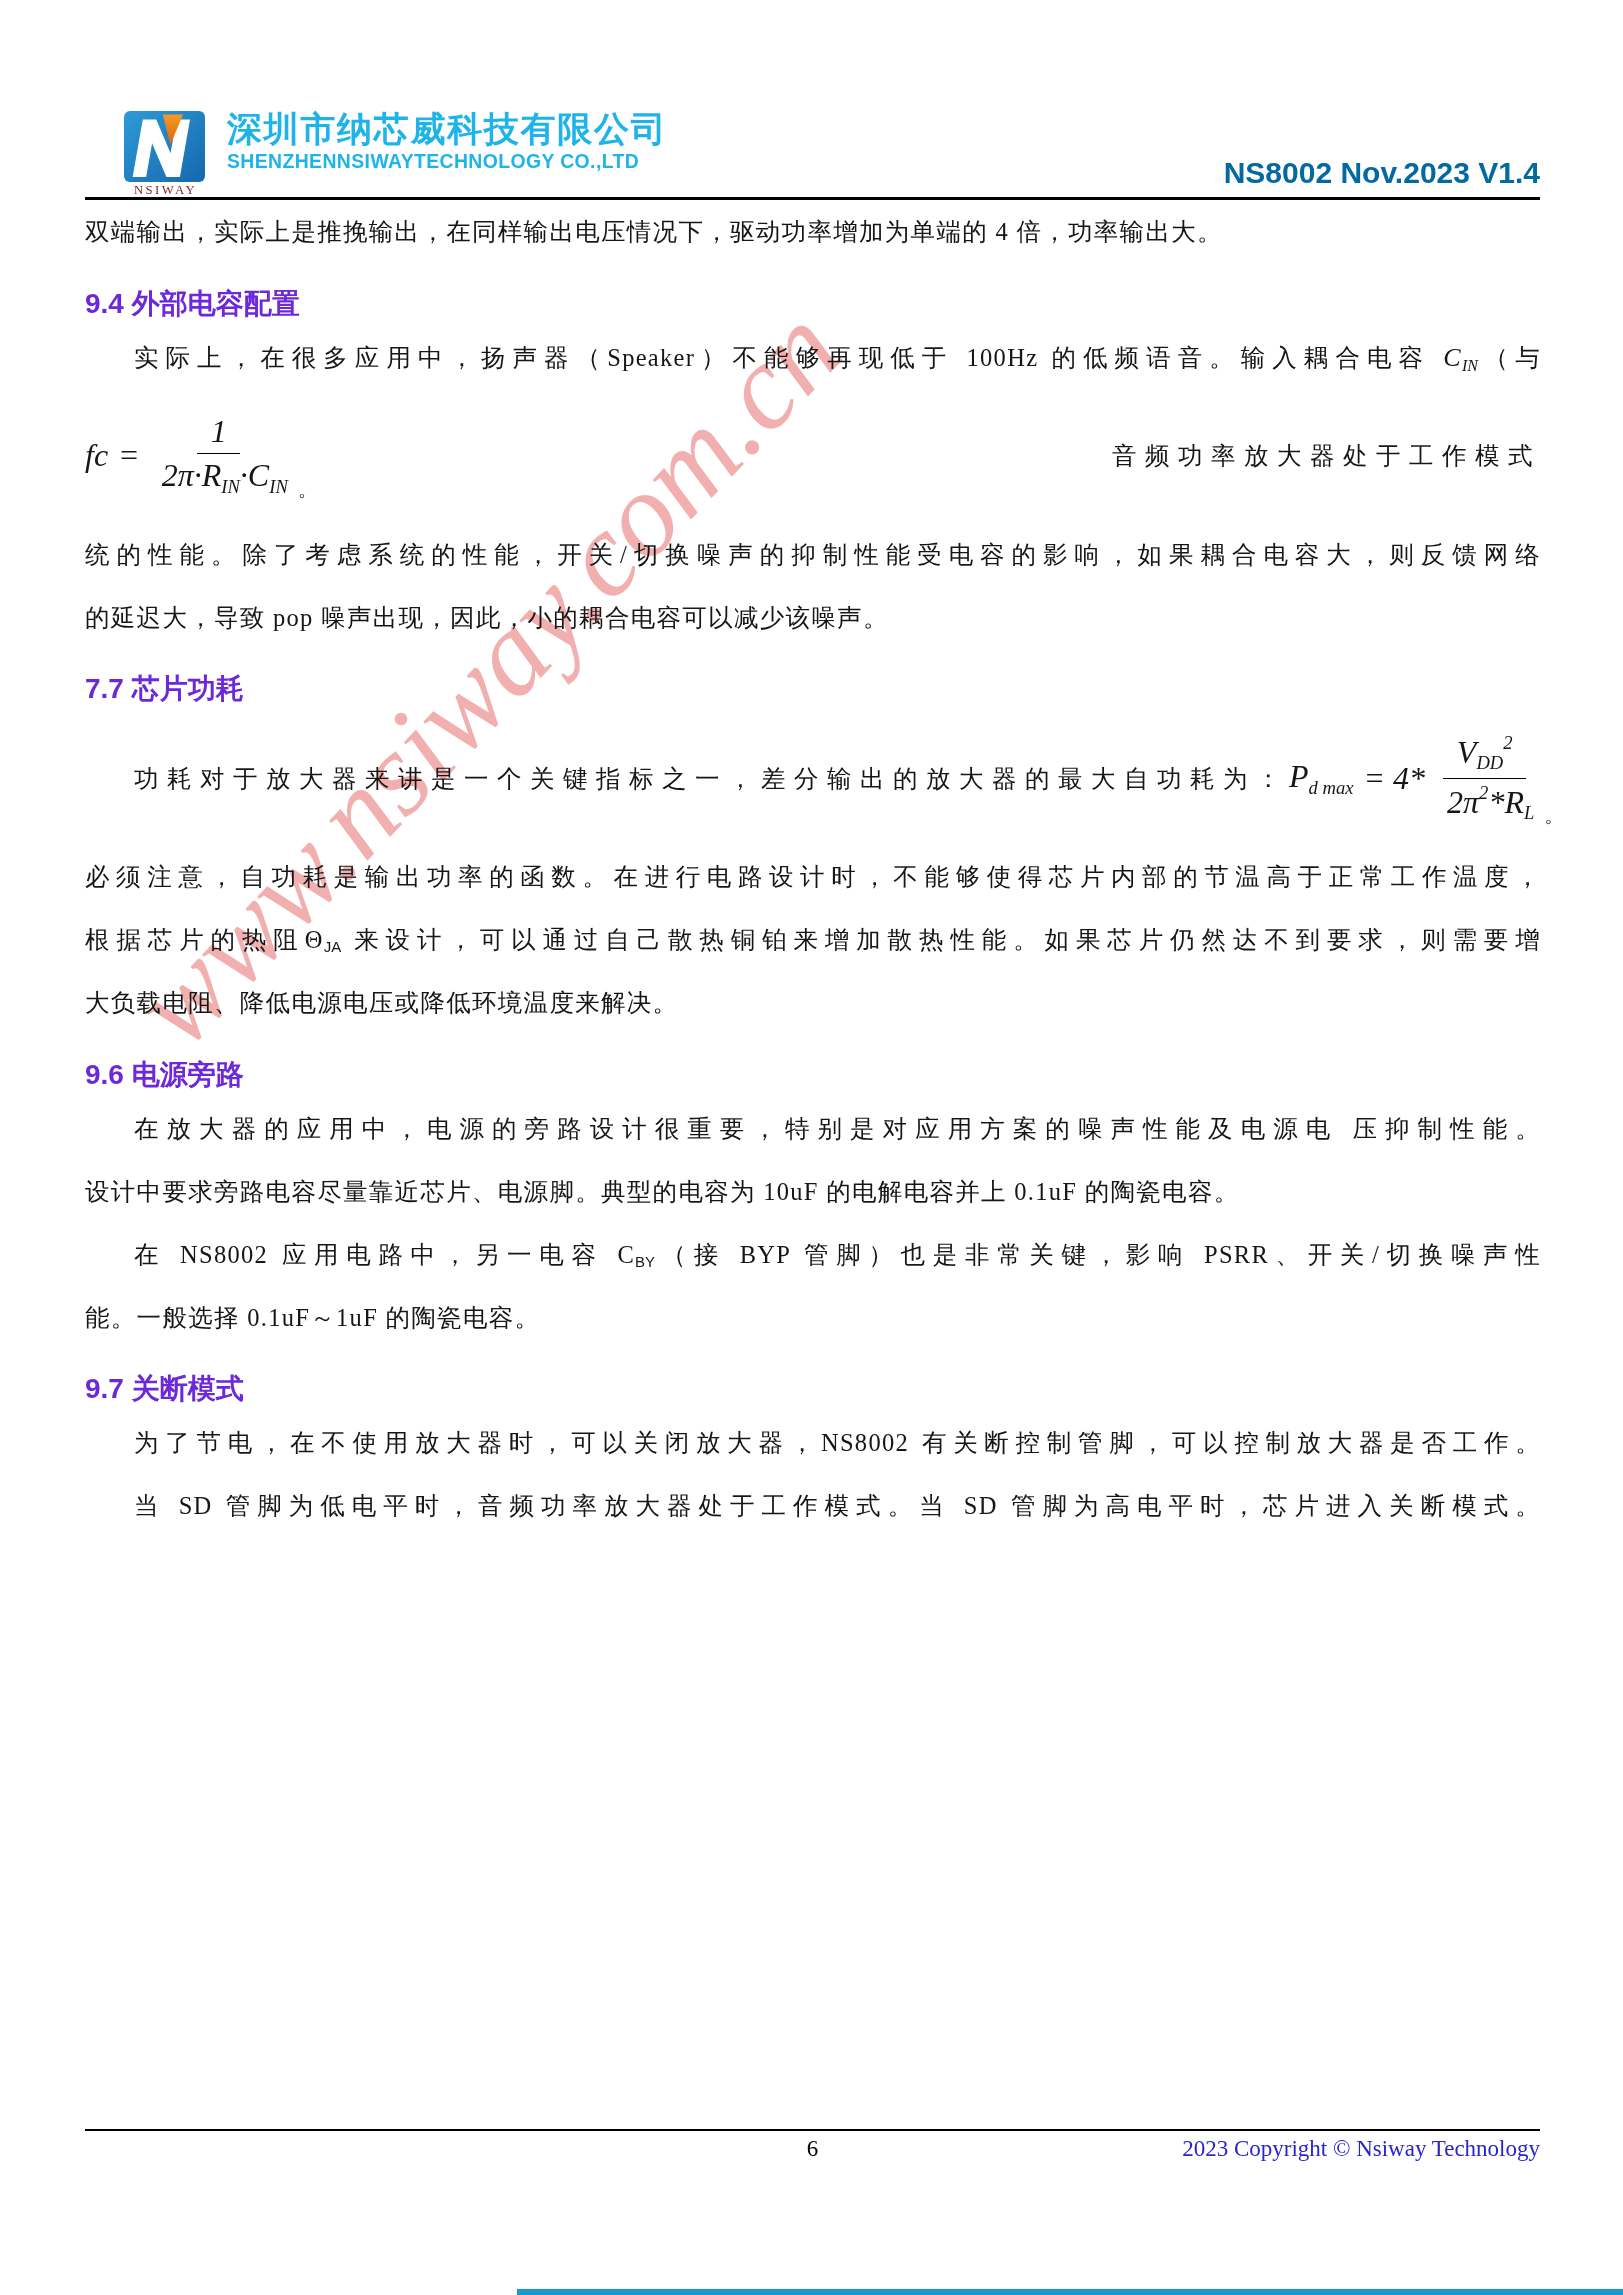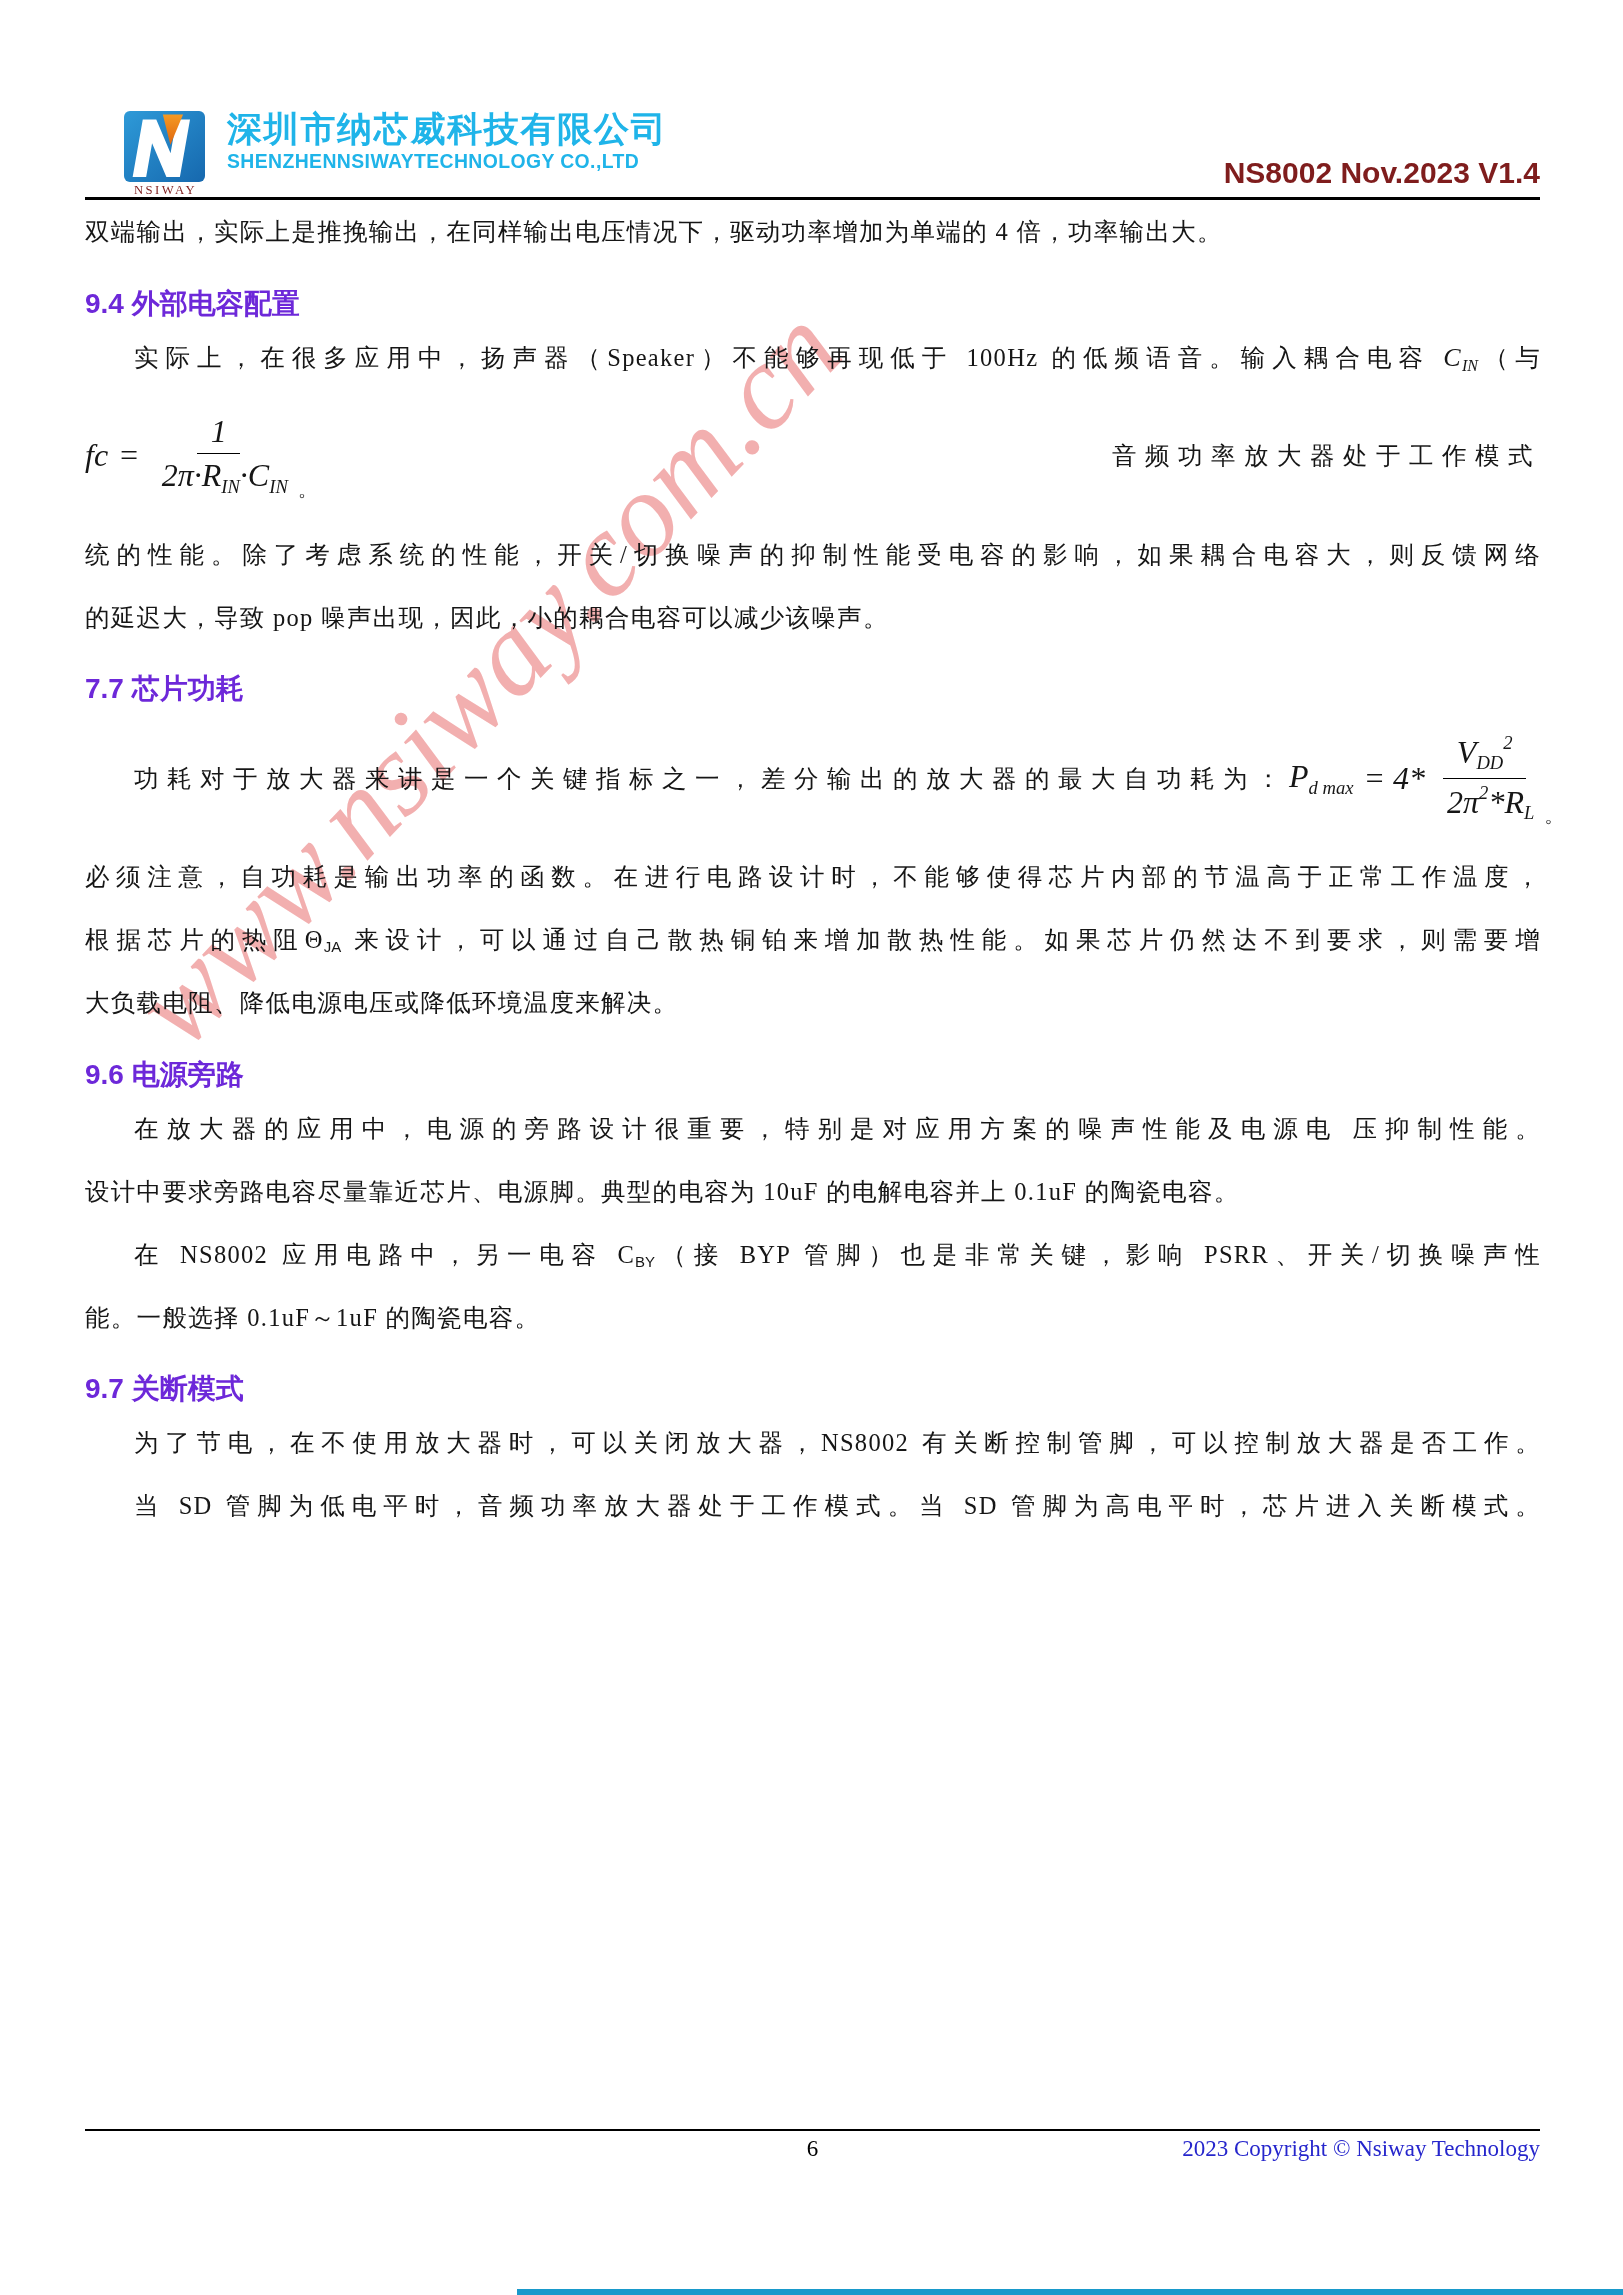--- a/index.html
+++ b/index.html
@@ -20,21 +20,21 @@
   .logo svg{display:block;}
   .logo-caption{font-family:"Liberation Serif",serif;font-size:12.7px;letter-spacing:2.5px;
       color:#7f1d1d;text-align:center;margin-top:0.8px;}
   .company{position:absolute;left:142px;top:0px;}
   .company-cn{font-family:"Liberation Sans","DejaVu Sans",sans-serif;font-weight:bold;
       font-size:35px;line-height:41px;color:#1fb4e9;letter-spacing:1.7px;}
   .company-en{font-family:"Liberation Sans","DejaVu Sans",sans-serif;font-weight:bold;
       font-size:19.4px;line-height:25px;color:#1fb4e9;letter-spacing:0.4px;}
   .doc-ref{position:absolute;right:0;bottom:6.8px;
       font-family:"Liberation Sans","DejaVu Sans",sans-serif;font-weight:bold;
-      font-size:30px;color:#7f1d1d;}
+      font-size:30px;color:#0369a1;}
 
   
   .content{position:absolute;top:200px;left:85px;width:1456px;z-index:1;}
   .bline{font-size:24.5px;line-height:63px;height:63px;letter-spacing:1.3px;white-space:nowrap;}
   .wline{white-space:normal;text-align:justify;text-align-last:justify;}
   .indent{padding-left:49px;}
   .hline{font-family:"Liberation Sans","DejaVu Sans",sans-serif;font-weight:bold;
       font-size:28px;line-height:44px;height:44px;margin-top:18.6px;color:#6d28d9;}
   .mvar{font-family:"Liberation Serif",serif;font-style:italic;font-size:26px;}
   .mvar sub, .subsmall{font-style:italic;font-size:16px;vertical-align:-5px;letter-spacing:0;}

